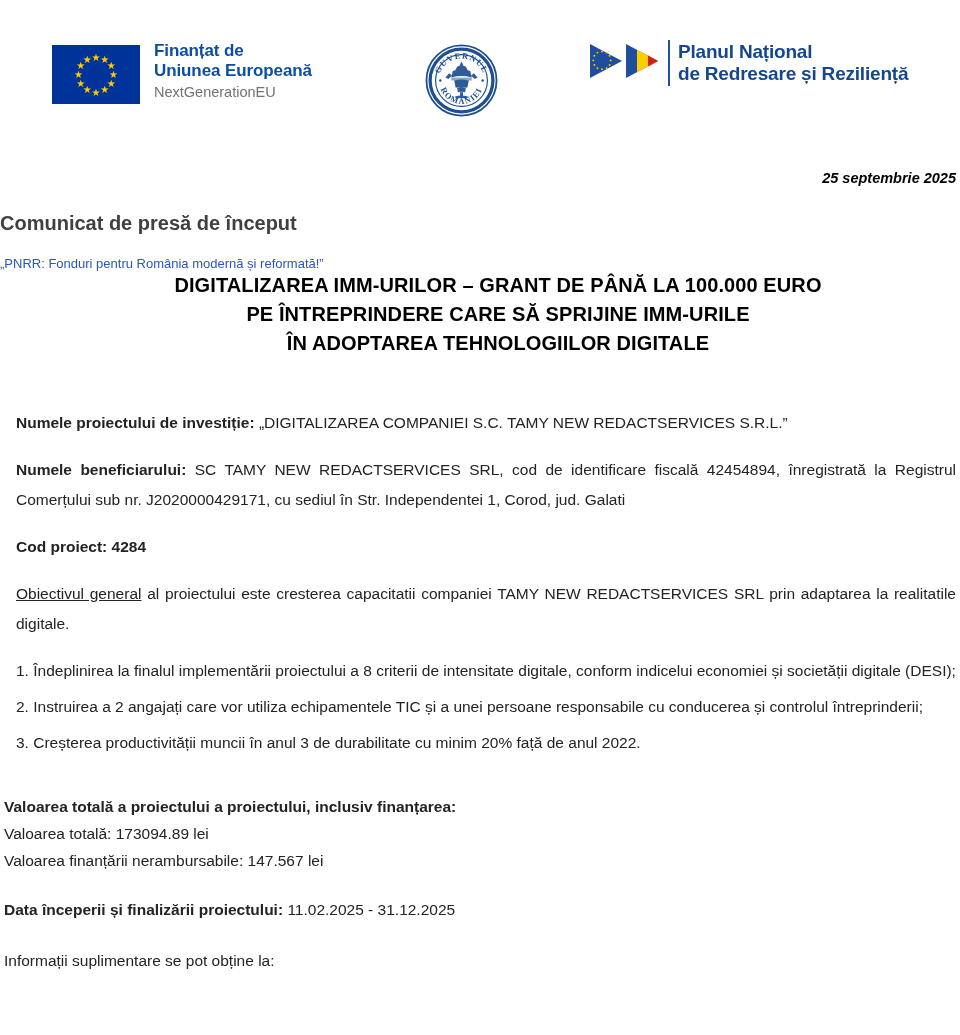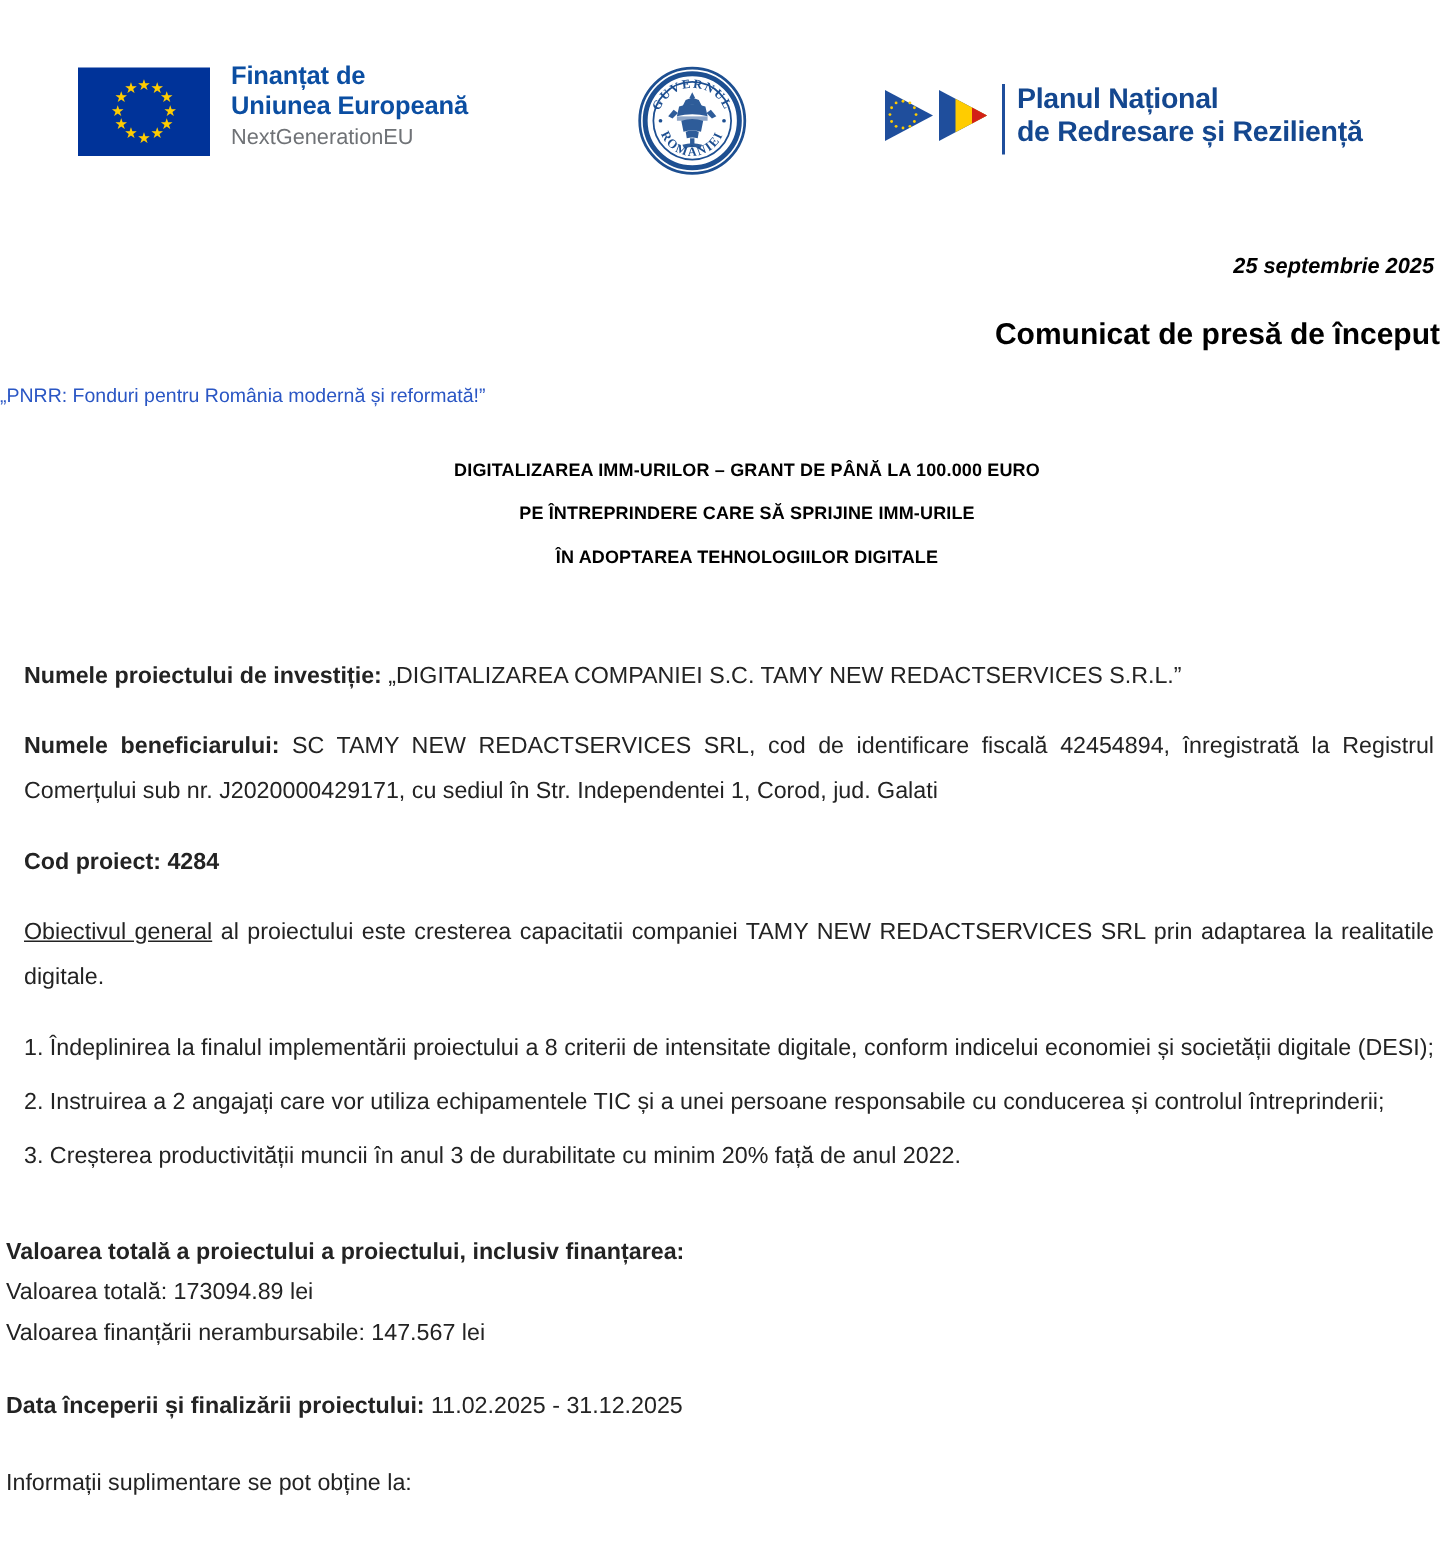--- a/index.html
+++ b/index.html
@@ -73,23 +73,23 @@
     left: 425px;
     top: 44px;
     width: 73px;
     height: 73px;
   }
 
   
   .pnrr-block {
     position: absolute;
     left: 588px;
-    top: 56px;
+    top: 40px;
     display: flex;
-    align-items: flex-start;
+    align-items: center;
   }
   .pnrr-arrows { flex: none; }
   .pnrr-divider {
     width: 2px;
     align-self: stretch;
     background: #1f4e9c;
     margin: 0 8px 0 4px;
   }
   .pnrr-text {
     font-weight: bold;
@@ -107,38 +107,37 @@
     font-style: italic;
     font-size: 14.5px;
     color: #000;
     padding-right: 4px;
     margin-top: 30px;
     padding-left: 36px;
   }
 
   
   .title-main {
-    text-align: right;
+    text-align: left;
     font-weight: bold;
     font-size: 20px;
-    color: #000000;
+    color: #404040;
     margin-top: 26px;
   }
   .title-sub {
     text-align: left;
     font-size: 13px;
     color: #2a56c4;
     margin-top: 21px;
   }
   .headline {
     text-align: center;
     font-weight: bold;
-    font-size: 12px;
+    font-size: 20px;
     color: #000;
-    margin-top: 28px;
     line-height: 29px;
     letter-spacing: 0.1px;
     padding-left: 36px;
   }
 
   
   .body-wrap {
     padding: 0 4px;
     margin-top: 50px;
   }

